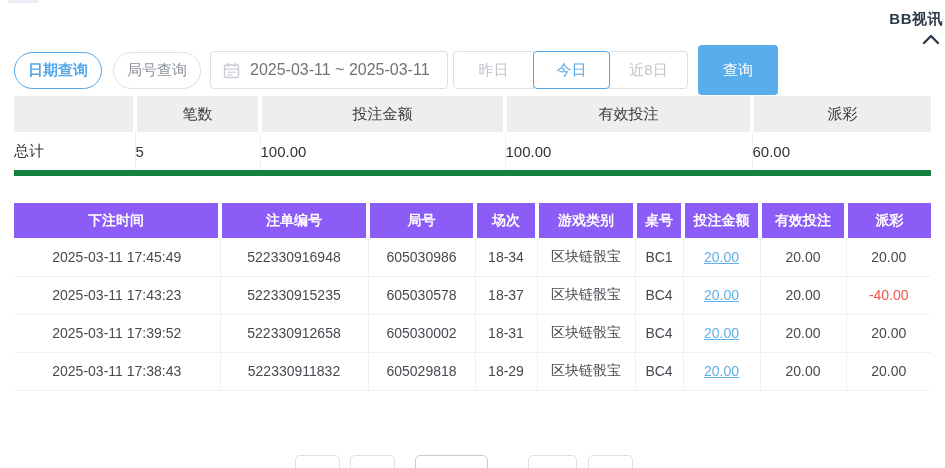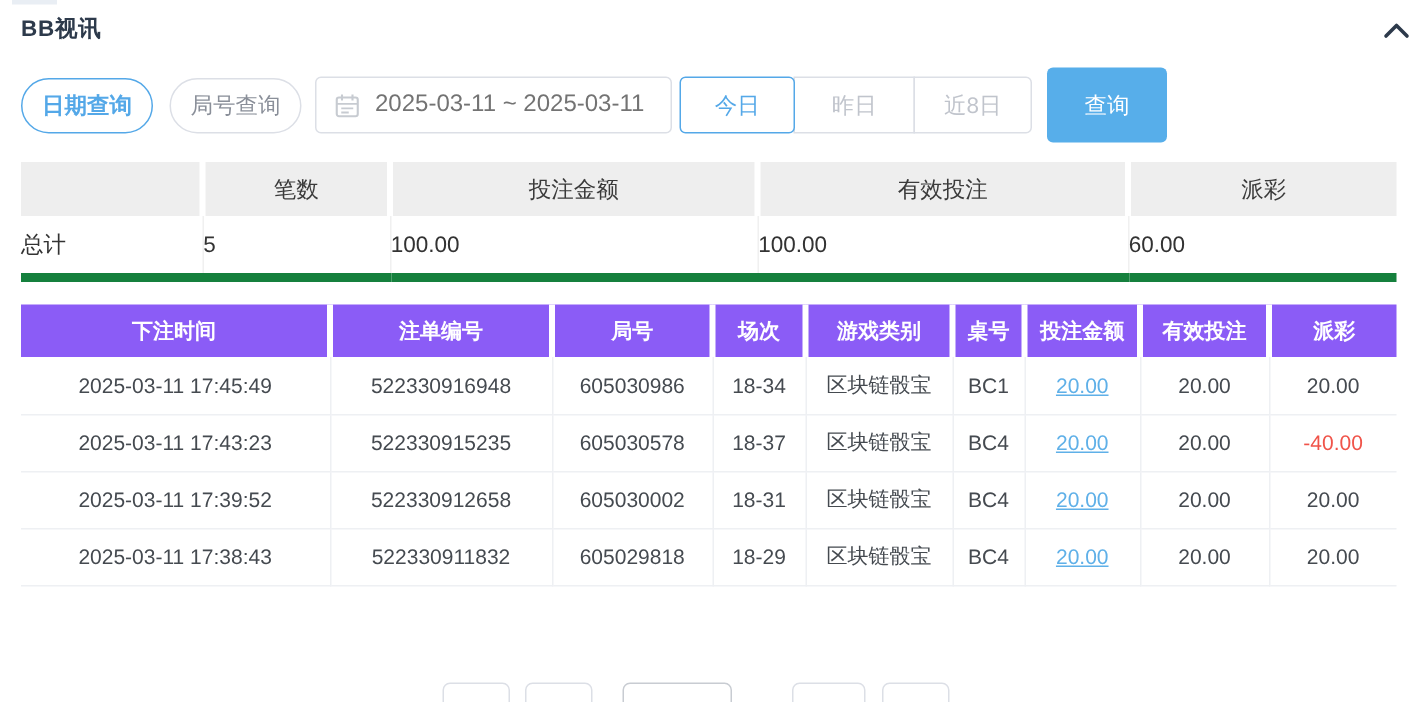--- a/index.html
+++ b/index.html
@@ -13,21 +13,21 @@
     overflow: hidden;
   }
   
   .top-artifact {
     position: absolute; left: 8px; top: 0; width: 30px; height: 3px;
     background: #e9eef4;
   }
   
   .panel-header {
     position: absolute; left: 14px; right: 2px; top: 10px;
-    display: flex; justify-content: space-between; align-items: flex-start;
+    display: flex; justify-content: space-between; align-items: flex-end; flex-direction: column;
   }
   .panel-title { font-size: 15px; font-weight: bold; color: #2d3a4b; letter-spacing: 0.5px; }
   .collapse-btn { width: 24px; height: 20px; display: flex; align-items: center; justify-content: center; cursor: pointer; background: none; border: none; }
   
   .toolbar {
     position: absolute; left: 14px; top: 50px; height: 40px;
     display: flex; align-items: center; justify-content: flex-end;
   }
   .pill-btn {
     height: 37px; width: 88px; border-radius: 19px;
@@ -54,21 +54,21 @@
   .seg-btn:last-child { border-radius: 0 4px 4px 0; }
   .seg-btn.active { border: 1px solid #54a8e8; color: #54a8e8; z-index: 2; border-radius: 4px; }
   .seg-w1 { width: 77px; } .seg-w2 { width: 81px; } .seg-w3 { width: 79px; }
   .search-btn {
     margin-left: 10px; width: 80px; height: 50px;
     background: #57aeea; color: #fff; font-size: 15px;
     border: none; border-radius: 4px; cursor: pointer;
   }
   
   table { border-collapse: collapse; table-layout: fixed; }
-  .summary-table { position: absolute; left: 14px; top: 108px; width: 917px; }
+  .summary-table { position: absolute; left: 14px; top: 96px; width: 917px; }
   .summary-table th {
     background: #eeeeee; height: 36px; font-size: 15px; font-weight: normal;
     color: #3a3a3a; text-align: center; border-right: 4px solid #fff;
   }
   .summary-table th:last-child { border-right: none; }
   .summary-table td {
     height: 41px; font-size: 15px; color: #333; 
     background: #fff; border-right: 1px solid #f0f0f0; border-bottom: 6px solid #15803d;
   }
   .summary-table td:last-child { border-right: none; }
@@ -124,22 +124,22 @@
           <line x1="12" y1="1" x2="12" y2="5" stroke="#c7cbd1" stroke-width="1.4"></line>
           <line x1="1.5" y1="7.2" x2="15.5" y2="7.2" stroke="#c7cbd1" stroke-width="1.2"></line>
           <line x1="4.5" y1="10.2" x2="12.5" y2="10.2" stroke="#c7cbd1" stroke-width="1.2"></line>
           <line x1="4.5" y1="13" x2="9.5" y2="13" stroke="#c7cbd1" stroke-width="1.2"></line>
         </svg>
       </span>
       <span class="val">2025-03-11 ~ 2025-03-11</span>
     </div>
 
     <div class="segment-group">
+      <button class="seg-btn seg-w2">昨日</button>
       <button class="seg-btn seg-w1 active">今日</button>
-      <button class="seg-btn seg-w2">昨日</button>
       <button class="seg-btn seg-w3">近8日</button>
     </div>
 
     <button class="search-btn">查询</button>
   </div>
 
   <table class="summary-table">
     <colgroup>
         <col style="width:121px">
         <col style="width:125px">

